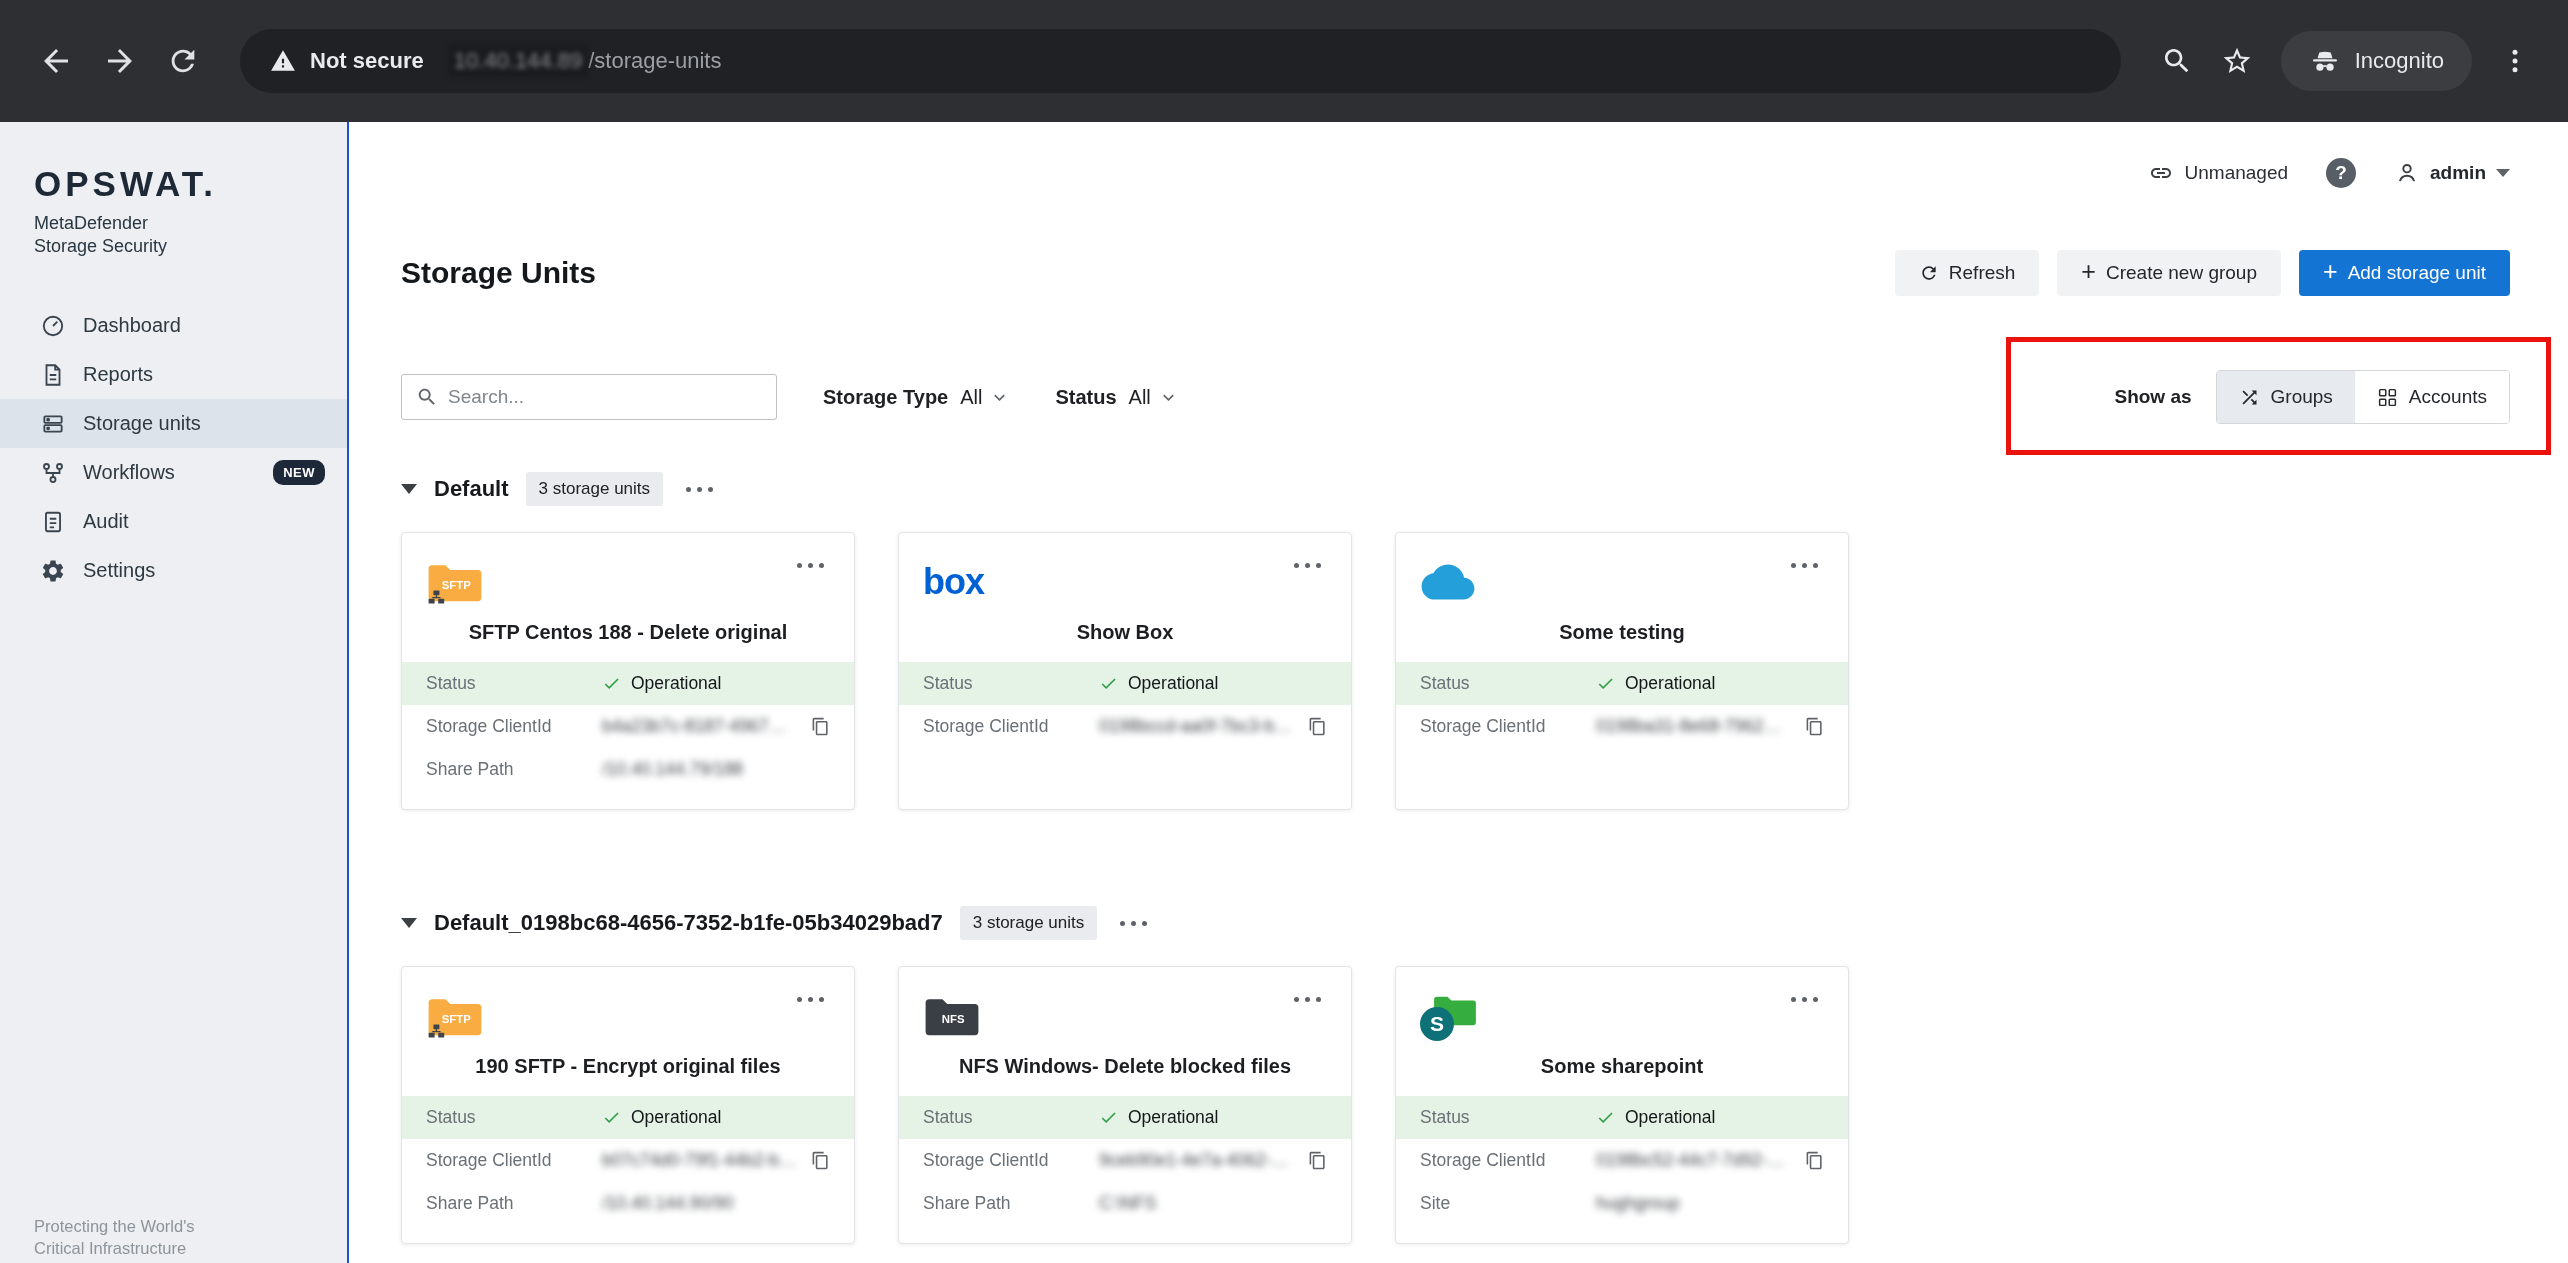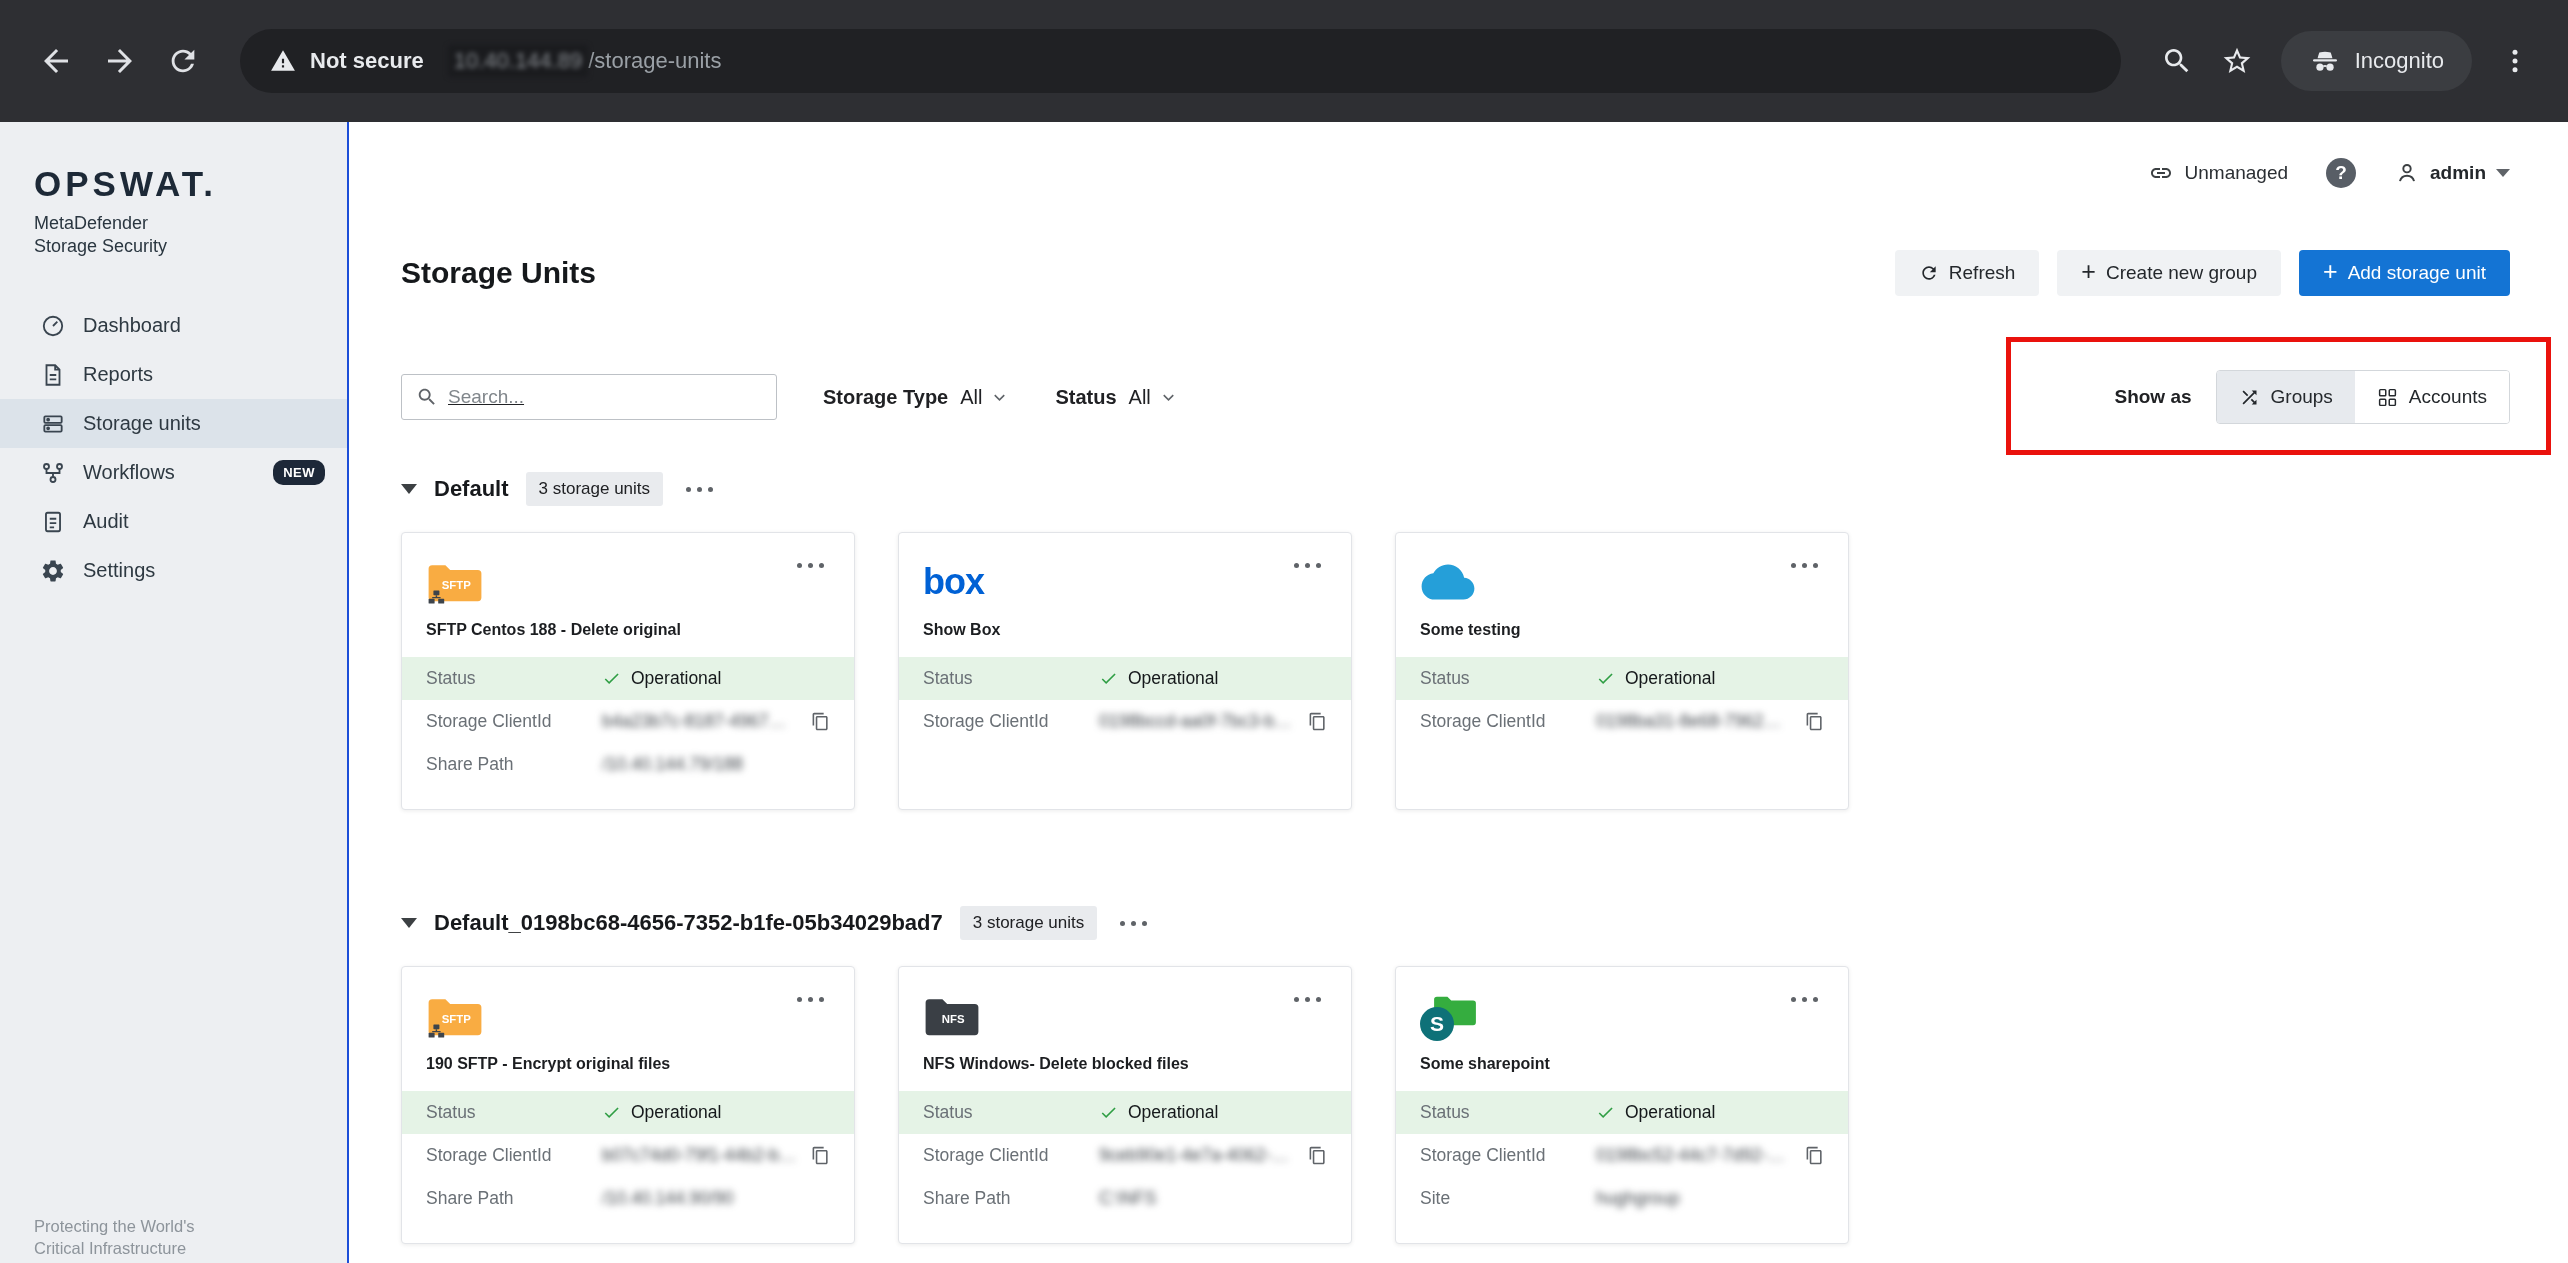--- a/index.html
+++ b/index.html
@@ -76,21 +76,21 @@
   .btn.primary { background: #1474d4; color: #fff; }
 
   
   .filter-row { display: flex; align-items: center; margin-top: 74px; }
   .search-box {
     width: 376px; height: 46px; border: 1px solid #bdc1c6; border-radius: 3px;
     display: flex; align-items: center; gap: 10px; padding: 0 14px; background:#fff;
   }
   .search-box input {
     flex: 1; border: none; outline: none; background: transparent;
-    font-size: 19px; color: #202124; font-family: "Liberation Sans", sans-serif; text-decoration: underline;
+    font-size: 19px; color: #202124; font-family: "Liberation Sans", sans-serif;
   }
   .search-box input::placeholder { color: #80868b; }
   .filter { display: flex; align-items: center; gap: 12px; margin-left: 46px; font-size: 20px; }
   .filter-label { font-weight: 600; color: #202124; }
   .filter-value { display: flex; align-items: center; gap: 8px; color: #202124; cursor: pointer; }
   .show-as { margin-left: auto; display: flex; align-items: center; gap: 24px; }
   .show-as-label { font-size: 19px; font-weight: 600; color: #202124; }
   .toggle { display: flex; height: 54px; border: 1px solid #d3d7db; border-radius: 4px; overflow: hidden; background:#fff; }
   .toggle-seg { display: flex; align-items: center; gap: 11px; padding: 0 22px; font-size: 19px; color: #24282c; cursor: pointer; background:#fff; }
   .toggle-seg.active { background: #e7eaee; }
@@ -107,21 +107,21 @@
   .group-badge { background: #e9ebee; border-radius: 3px; padding: 7px 13px; font-size: 17px; color: #202124; }
   .dots { display: flex; gap: 6px; align-items: center; cursor: pointer; padding: 6px; }
   .dots i { width: 5px; height: 5px; border-radius: 50%; background: #5f6368; display: block; }
   .cards { display: flex; gap: 43px; margin-top: 26px; }
   .card {
     width: 454px; height: 278px; background: #fff; border: 1px solid #e2e4e8; border-radius: 4px;
     box-shadow: 0 1px 4px rgba(0,0,0,.08); overflow: hidden;
   }
   .card-head { padding: 24px 24px 0; display: flex; justify-content: space-between; align-items: flex-start; }
   .unit-icon { height: 50px; display: flex; align-items: center; }
-  .card-title { padding: 14px 24px 0; font-size: 16px; font-weight: bold; color: #1c1e21; white-space: nowrap; overflow: hidden; }
+  .card-title { padding: 14px 24px 0; font-size: 20px; font-weight: bold; color: #1c1e21; white-space: nowrap; overflow: hidden; text-align: center; }
   .status-row { margin-top: 18px; height: 43px; background: #e5f3e6; display: flex; align-items: center; padding: 0 24px; }
   .row-label { width: 176px; flex: none; font-size: 17.5px; color: #6a7076; }
   .status-value { display: flex; align-items: center; gap: 10px; font-size: 17.5px; color: #15181b; }
   .field-row { height: 43px; display: flex; align-items: center; padding: 0 24px; }
   .field-value { flex: 1; font-size: 17.5px; color: #3f444a; filter: blur(3.5px); white-space: nowrap; overflow: hidden; user-select: none; }
   .copy-btn { margin-left: 10px; cursor: pointer; display: flex; }
 
   .box-logo { font-size: 36px; font-weight: bold; color: #0061d5; letter-spacing: -1px; line-height: 1; }
   .sp-icon { position: relative; width: 58px; height: 50px; }
   .sp-icon svg { position: absolute; right: 0; top: 0; }

